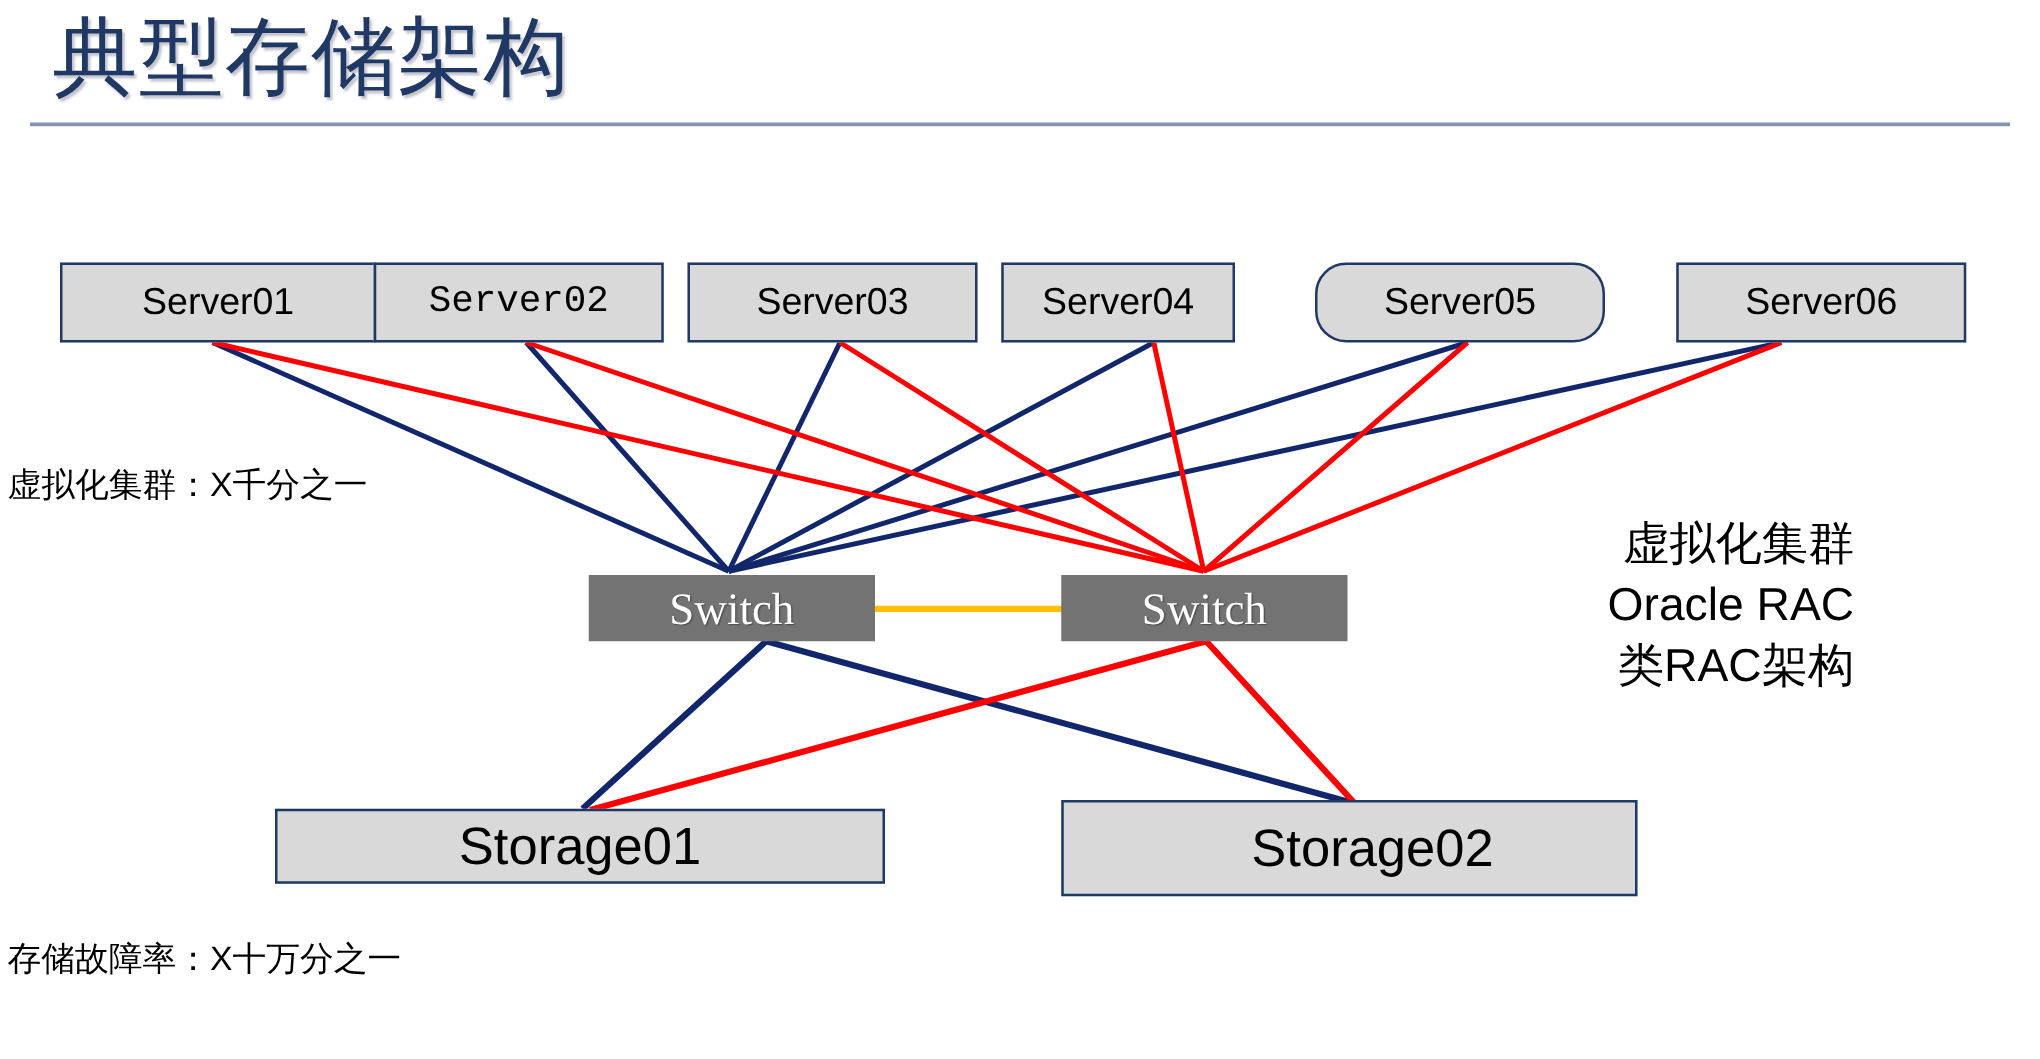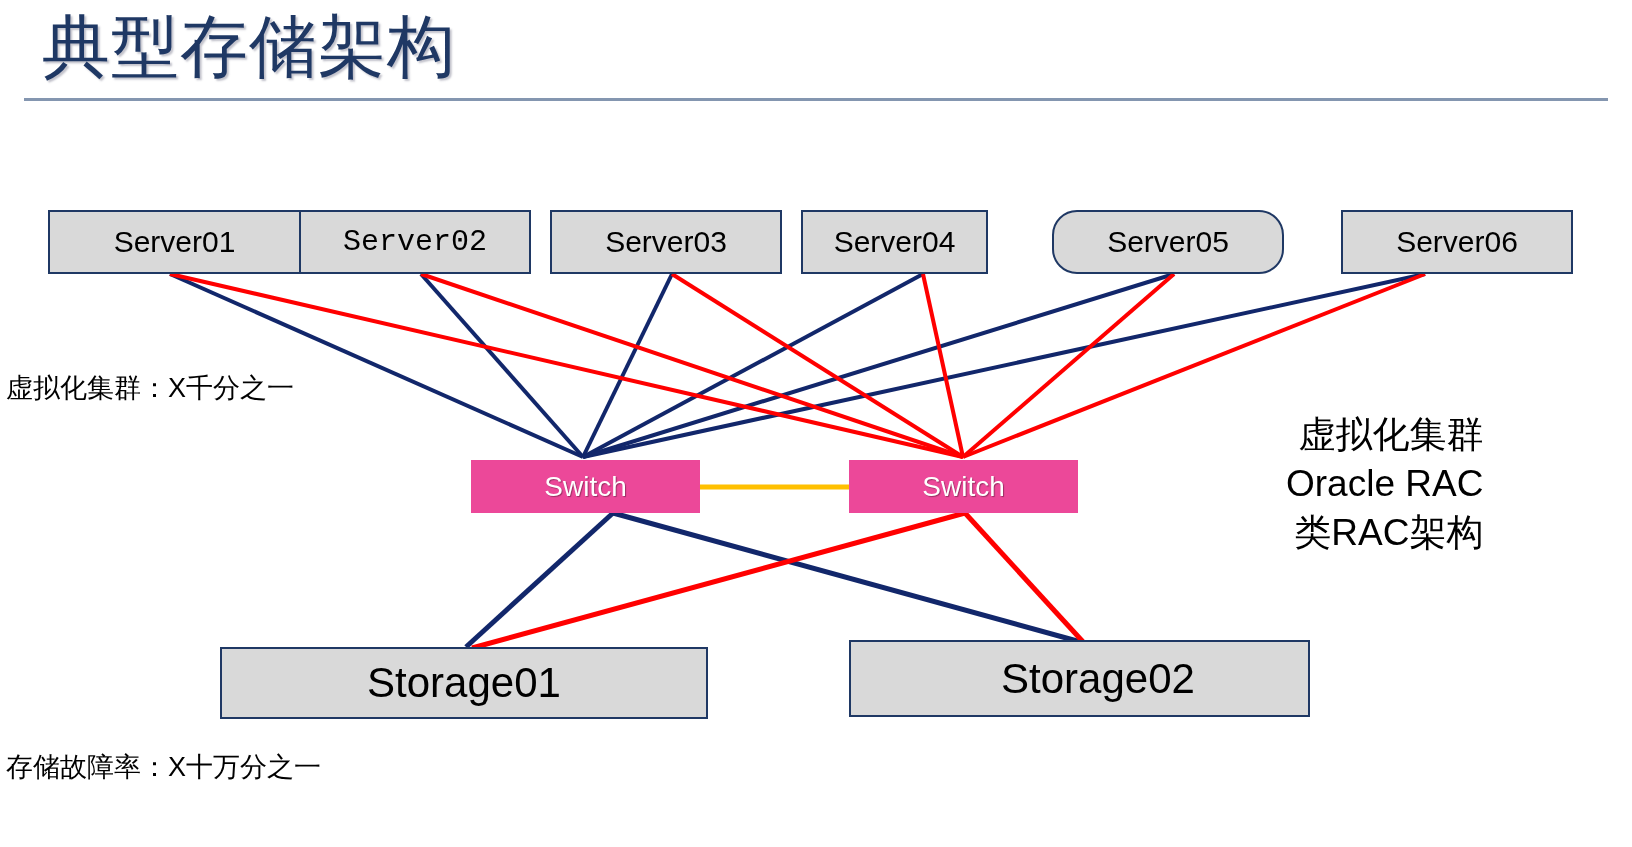--- a/index.html
+++ b/index.html
@@ -57,26 +57,27 @@
     line-height: 34px;
   }
   .storage-box {
     background: #D9D9D9;
     border: 2px solid #1F3864;
     color: #000000;
     font-size: 42px;
     line-height: 46px;
   }
   .switch-box {
-    background: #ec4899;
+    background: #737373;
     border: none;
     color: #FFFFFF;
-    font-size: 28px;
+    font-size: 36px;
     line-height: 32px;
     text-shadow: 1px 1px 1px rgba(0,0,0,0.35);
+    font-family: Liberation Serif, serif;
   }
 
   
   .annot {
     position: absolute;
     color: #000000;
     white-space: nowrap;
   }
   #annot-server-fail {
     left: 6px;
@@ -156,21 +157,21 @@
     <span>Server06</span>
   </div>
 
   <div class="node switch-box" style="left: 471px; top: 460px; width: 229px; height: 53px;">
     <span>Switch</span>
   </div>
   <div class="node switch-box" style="left: 849px; top: 460px; width: 229px; height: 53px;">
     <span>Switch</span>
   </div>
 
-  <div class="node storage-box" style="left: 220px; top: 647px; width: 488px; height: 72px;">
+  <div class="node storage-box" style="left: 220px; top: 647px; width: 488px; height: 60px;">
     <span>Storage01</span>
   </div>
   <div class="node storage-box" style="left: 849px; top: 640px; width: 461px; height: 77px; padding-left: 37px;">
     <span>Storage02</span>
   </div>
 
   <div class="annot" id="annot-server-fail">虚拟化集群：X千分之一</div>
 
   <div class="annot" id="annot-storage-fail">存储故障率：X十万分之一</div>
 

